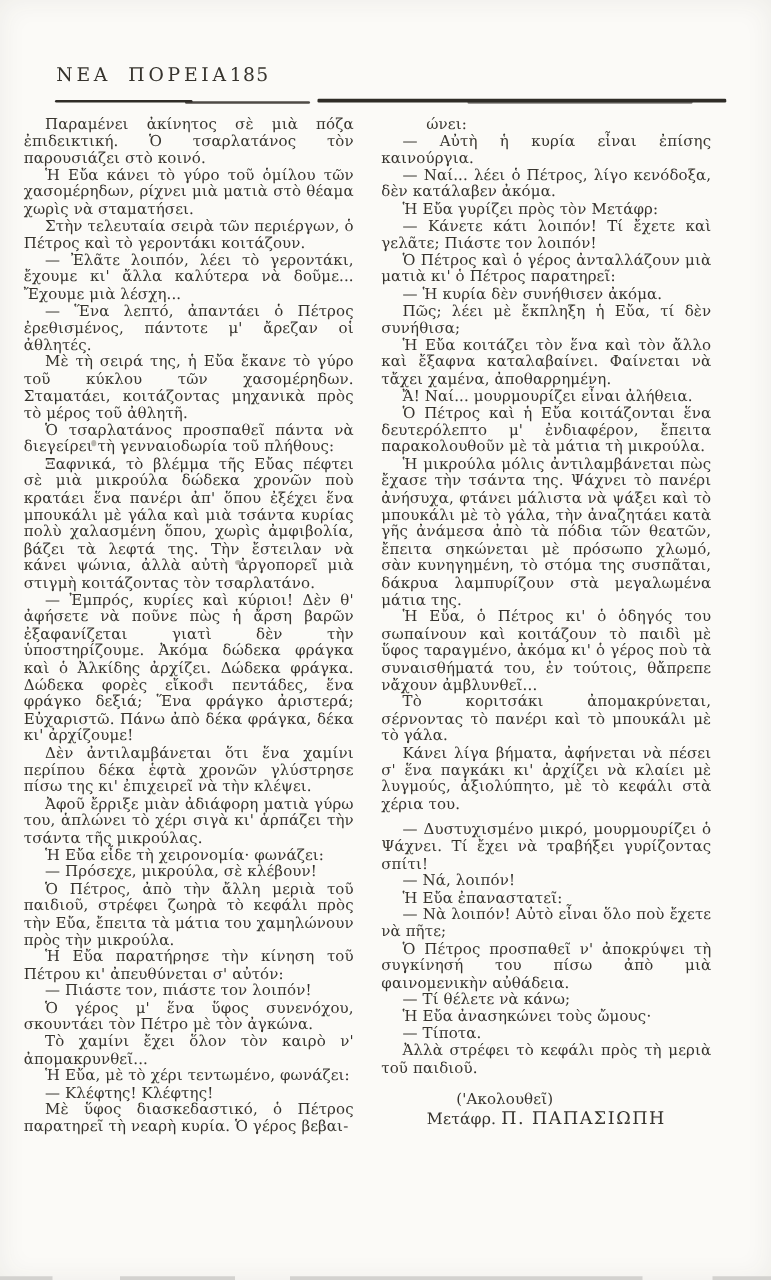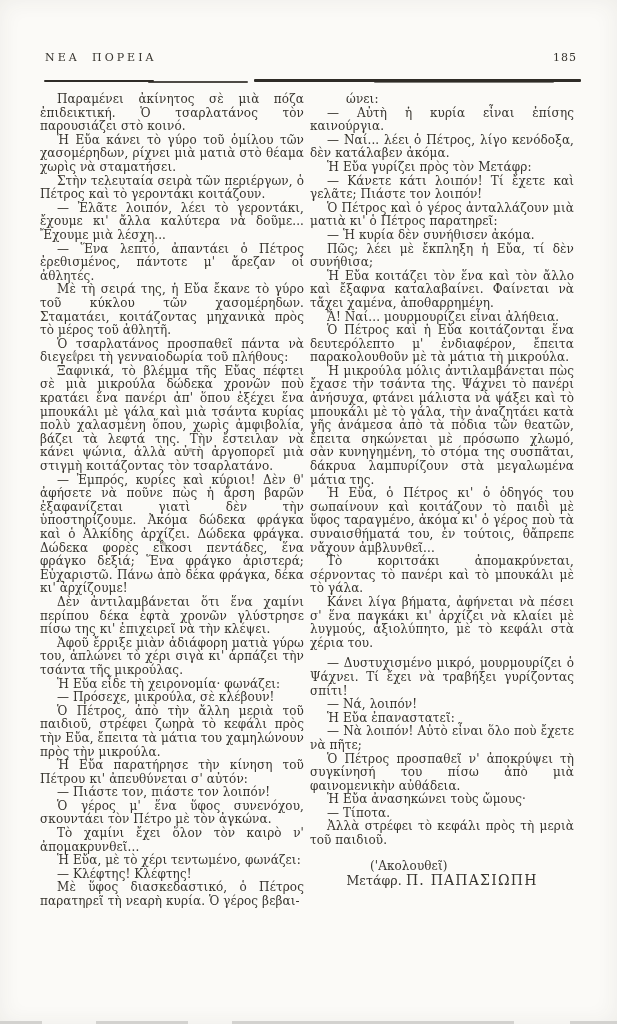--- a/index.html
+++ b/index.html
@@ -4,34 +4,34 @@
 <style>
   html,body { margin:0; padding:0; background:#e9e9e7; }
   .page {
     position:relative; width:617px; height:1024px; margin:0 auto;
     background:#fbfaf7; overflow:hidden;
     font-family:"DejaVu Serif", serif; color:#36332d;
     box-shadow: inset 0 0 22px rgba(60,55,45,0.07);
   }
   .header {
     position:absolute; top:51px; left:45px; right:40px;
-    display:flex; justify-content:space-between; align-items:baseline;
-    font-size:11px;
+    display:flex; align-items:baseline;
+    font-size:15px;
   }
   .journal-title { letter-spacing:3px; word-spacing:6px; }
   .page-number { letter-spacing:1px; }
   .rule { position:absolute; top:78px; left:44px; right:36px; height:5px; }
   .rule .seg { position:absolute; background:#2f2c27; border-radius:1px; }
   .rule .seg1 { left:0; top:2px; width:110px; height:2px; }
   .rule .seg2 { left:104px; top:3px; width:100px; height:1.6px; opacity:.85; }
   .rule .seg3 { left:210px; top:1.4px; right:0; height:2.4px; }
   .rule .seg4 { left:330px; top:3.4px; width:180px; height:1.2px; opacity:.6; }
   .columns {
-    position:absolute; top:93px; left:40px; width:550px;
-    display:flex; gap:6px;
+    position:absolute; top:93px; left:19px; width:550px;
+    display:flex; gap:22px;
   }
   .column {
     width:264px; text-align:justify;
     font-size:12px; line-height:13.6px;
     letter-spacing:.1px;
   }
   .para { margin:0; text-indent:17px; }
   .para.no-indent { text-indent:0;margin-left:36px; }
   .para.gap-before { margin-top:7px; }
   .follows { margin:12px 0 0 0; text-align:left; padding-left:60px; text-indent:0; }
@@ -100,20 +100,21 @@
         <p class="para">Ὁ Πέτρος καὶ ἡ Εὔα κοιτάζονται ἕνα δευτερόλεπτο μ' ἐνδιαφέρον, ἔπειτα παρακολουθοῦν μὲ τὰ μάτια τὴ μικρούλα.</p>
         <p class="para">Ἡ μικρούλα μόλις ἀντιλαμβάνεται πὼς ἔχασε τὴν τσάντα της. Ψάχνει τὸ πανέρι ἀνήσυχα, φτάνει μάλιστα νὰ ψάξει καὶ τὸ μπουκάλι μὲ τὸ γάλα, τὴν ἀναζητάει κατὰ γῆς ἀνάμεσα ἀπὸ τὰ πόδια τῶν θεατῶν, ἔπειτα σηκώνεται μὲ πρόσωπο χλωμό, σὰν κυνηγημένη, τὸ στόμα της συσπᾶται, δάκρυα λαμπυρίζουν στὰ μεγαλωμένα μάτια της.</p>
         <p class="para">Ἡ Εὔα, ὁ Πέτρος κι' ὁ ὁδηγός του σωπαίνουν καὶ κοιτάζουν τὸ παιδὶ μὲ ὕφος ταραγμένο, ἀκόμα κι' ὁ γέρος ποὺ τὰ συναισθήματά του, ἐν τούτοις, θἄπρεπε νἄχουν ἀμβλυνθεῖ...</p>
         <p class="para">Τὸ κοριτσάκι ἀπομακρύνεται, σέρνοντας τὸ πανέρι καὶ τὸ μπουκάλι μὲ τὸ γάλα.</p>
         <p class="para">Κάνει λίγα βήματα, ἀφήνεται νὰ πέσει σ' ἕνα παγκάκι κι' ἀρχίζει νὰ κλαίει μὲ λυγμούς, ἀξιολύπητο, μὲ τὸ κεφάλι στὰ χέρια του.</p>
         <p class="para gap-before">— Δυστυχισμένο μικρό, μουρμουρίζει ὁ Ψάχνει. Τί ἔχει νὰ τραβήξει γυρίζοντας σπίτι!</p>
         <p class="para">— Νά, λοιπόν!</p>
         <p class="para">Ἡ Εὔα ἐπαναστατεῖ:</p>
         <p class="para">— Νὰ λοιπόν! Αὐτὸ εἶναι ὅλο ποὺ ἔχετε νὰ πῆτε;</p>
         <p class="para">Ὁ Πέτρος προσπαθεῖ ν' ἀποκρύψει τὴ συγκίνησή του πίσω ἀπὸ μιὰ φαινομενικὴν αὐθάδεια.</p>
+        <p class="para">— Τί θέλετε νὰ κάνω;</p>
         <p class="para">Ἡ Εὔα ἀνασηκώνει τοὺς ὤμους·</p>
         <p class="para">— Τίποτα.</p>
         <p class="para">Ἀλλὰ στρέφει τὸ κεφάλι πρὸς τὴ μεριὰ τοῦ παιδιοῦ.</p>
         <p class="para follows">('Ακολουθεῖ)</p>
         <p class="para translator"><span>Μετάφρ. </span><span class="t-name">Π. ΠΑΠΑΣΙΩΠΗ</span></p>
       </div>
   </div>
 
   <div class="scan-edge e1"></div>
   <div class="scan-edge e2"></div>

